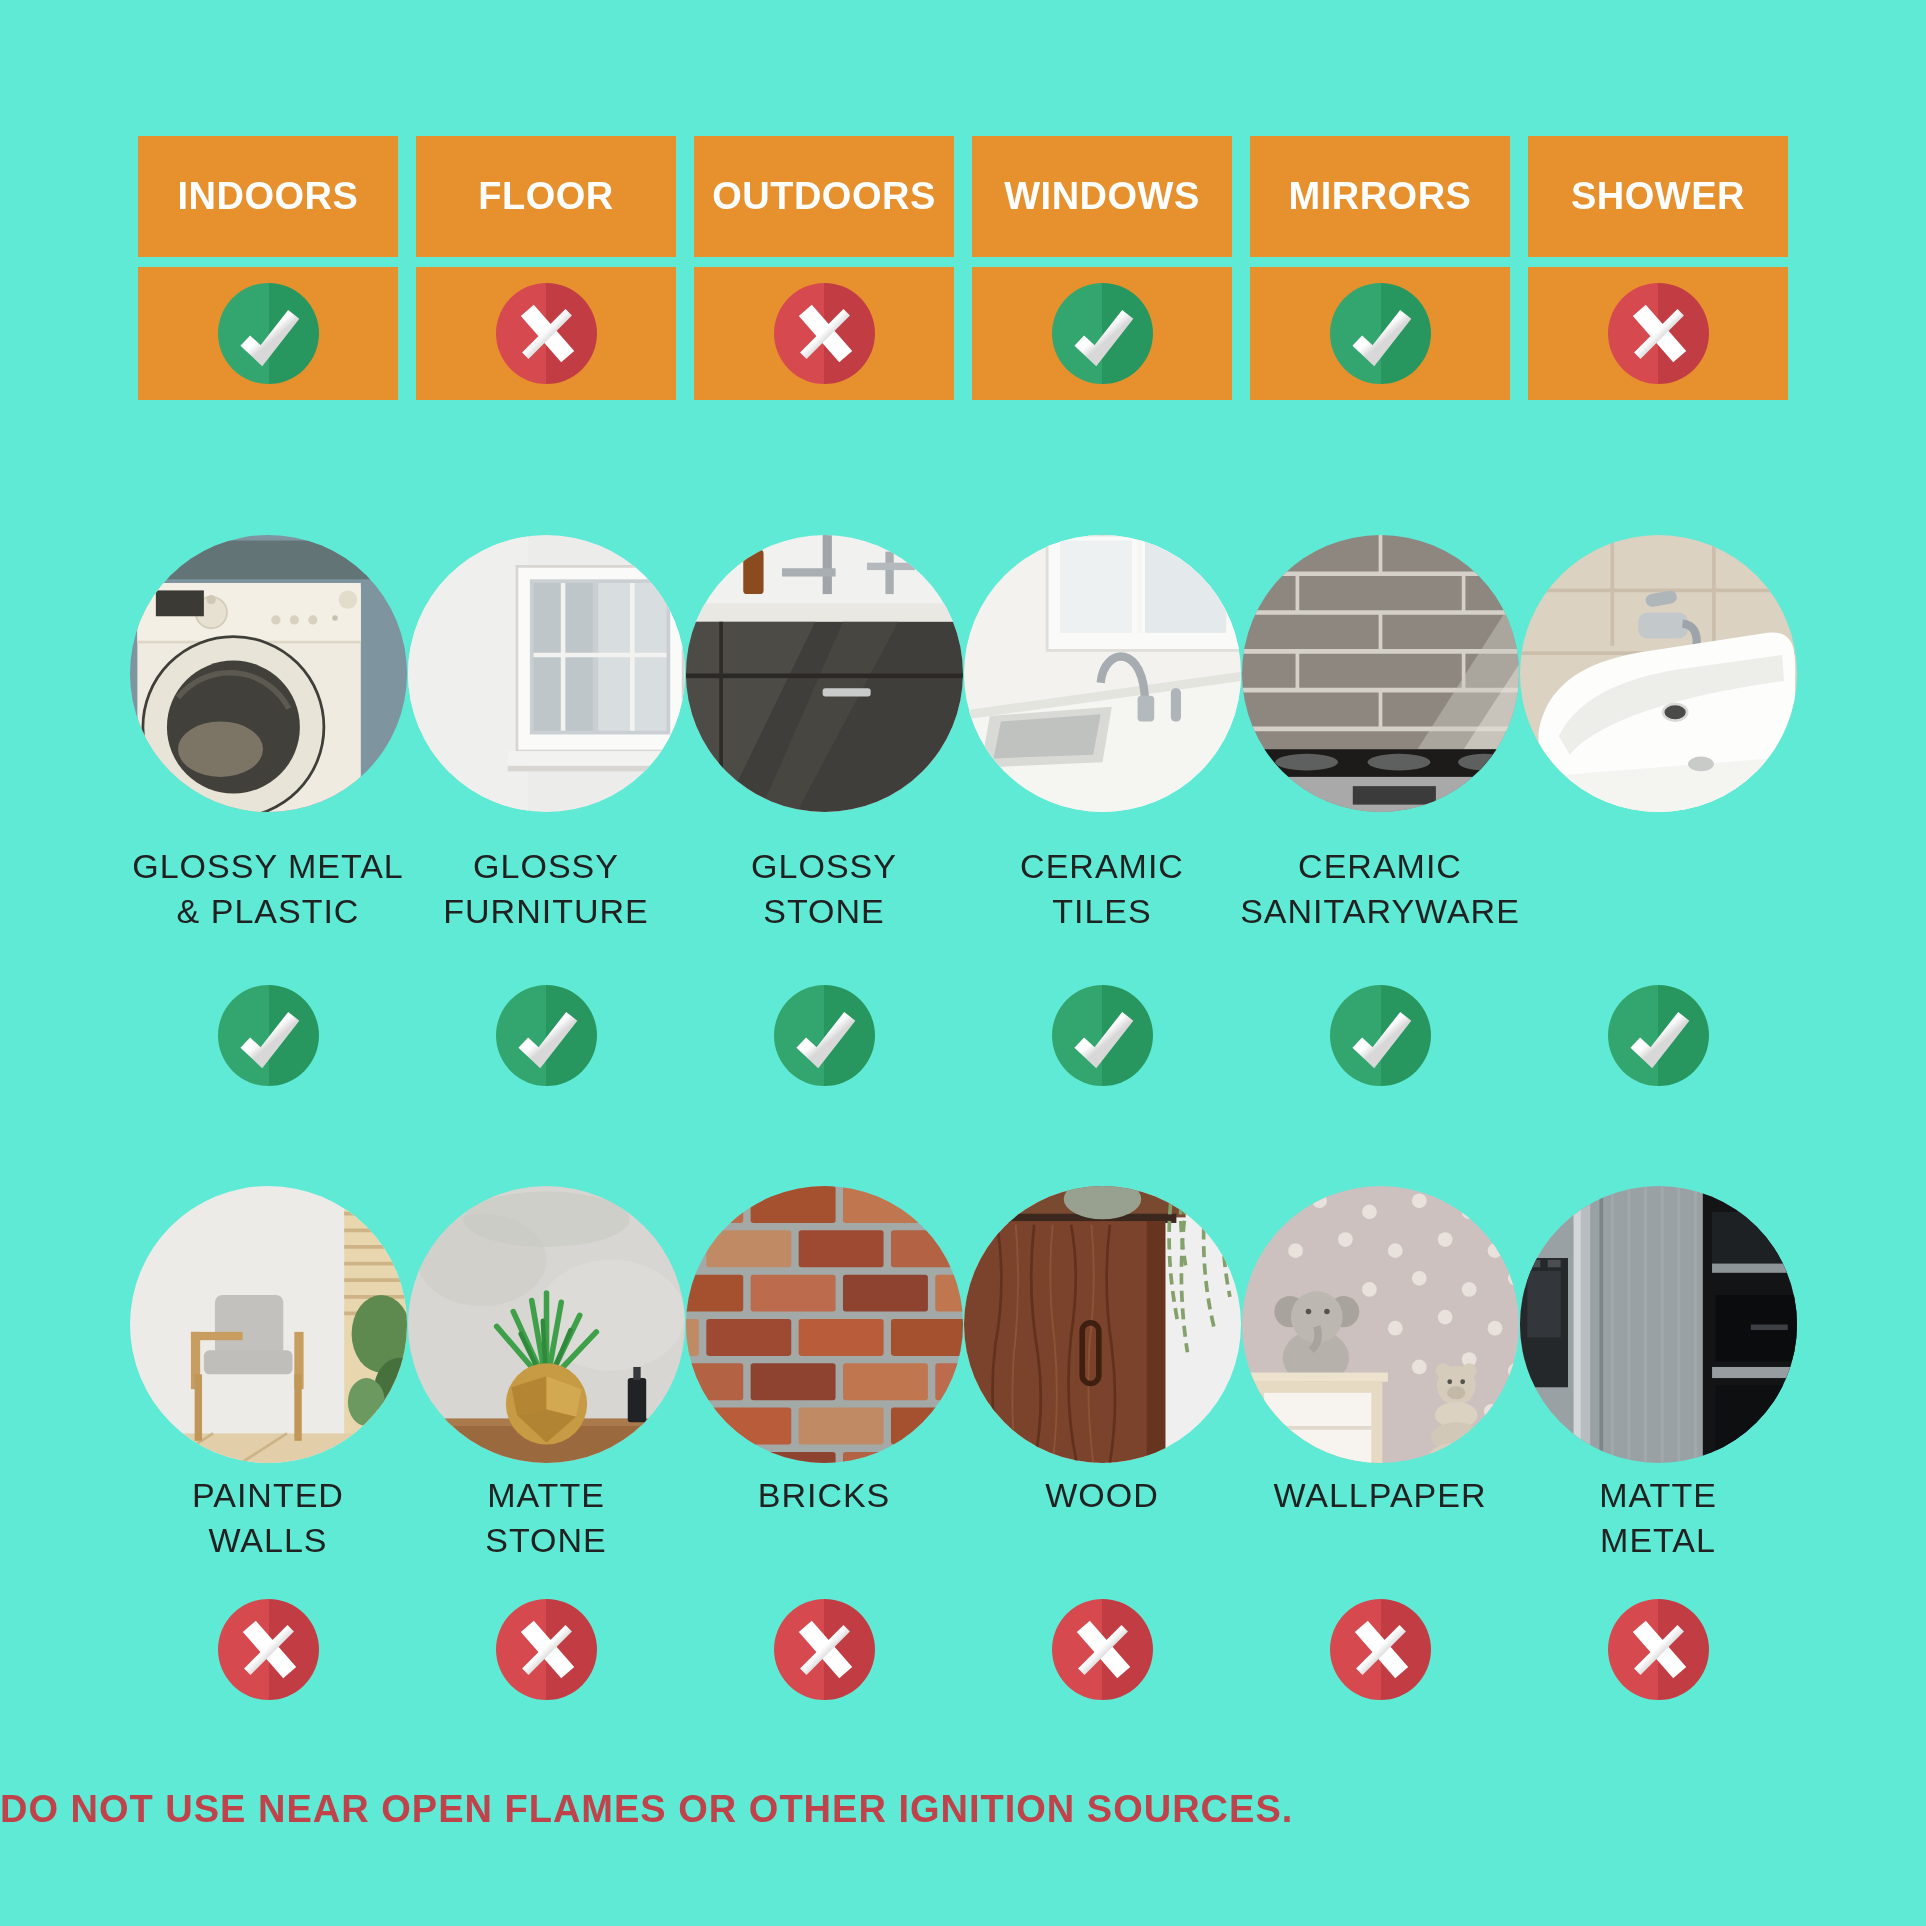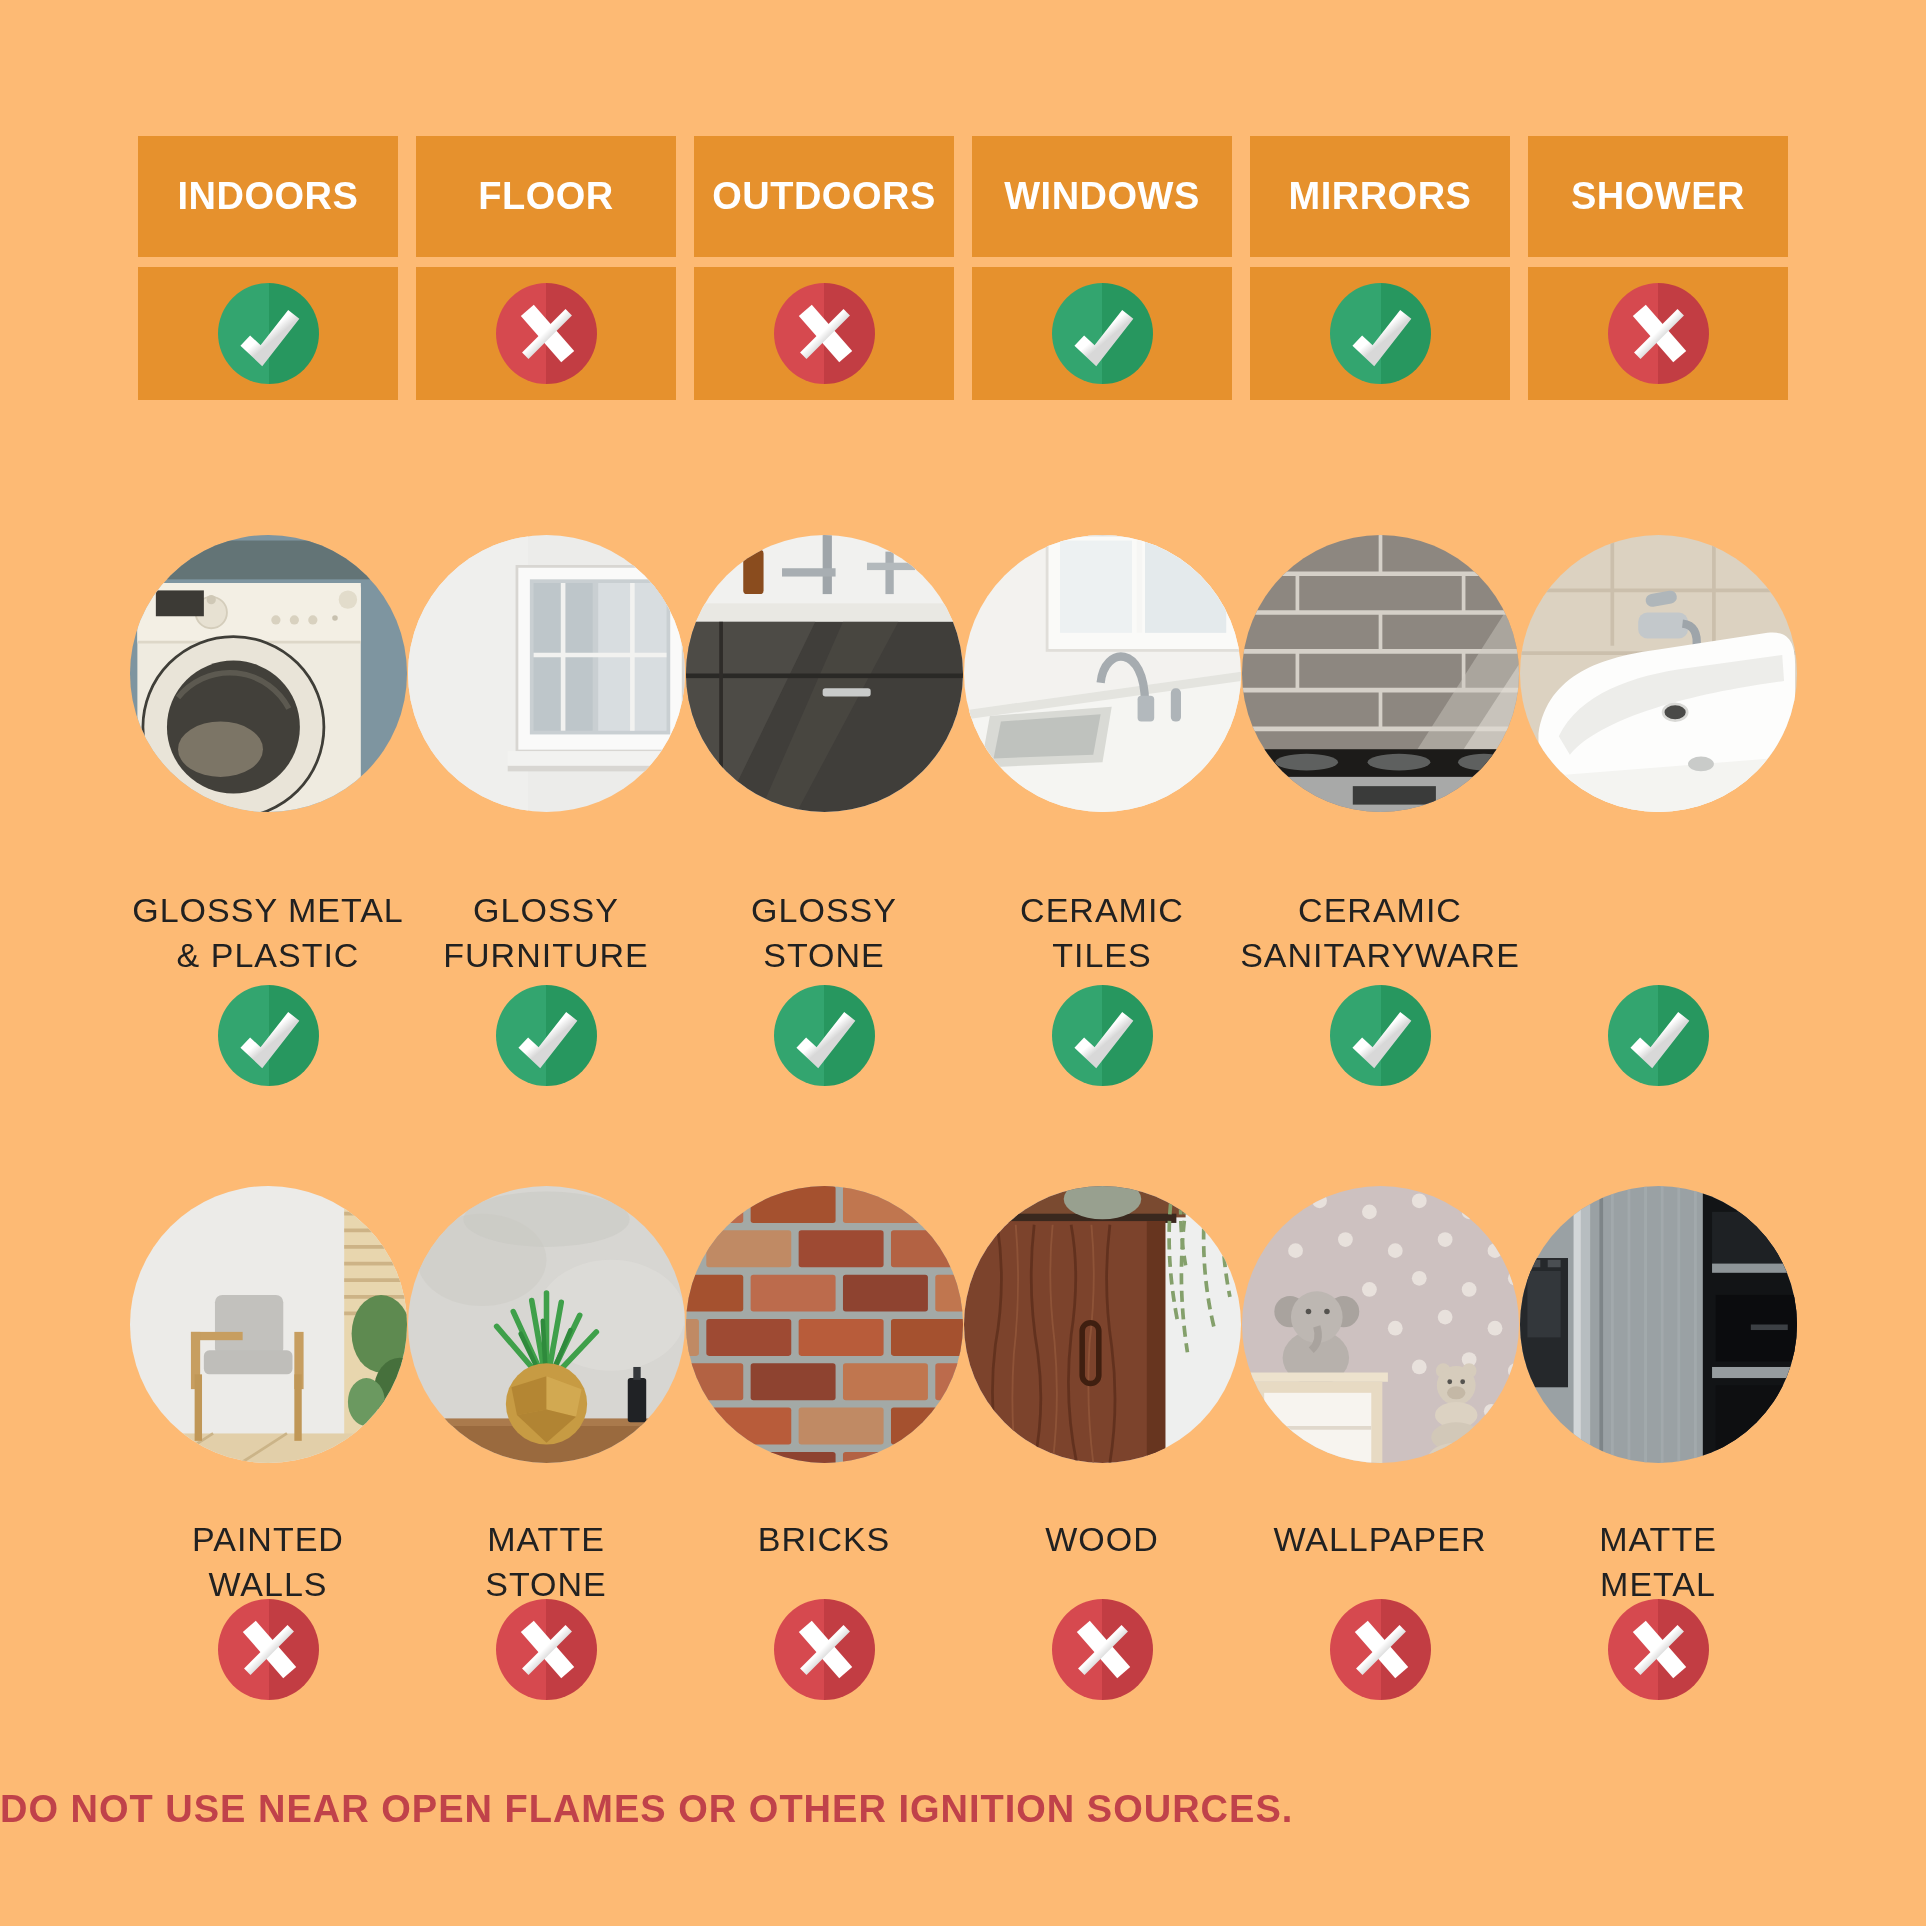--- a/index.html
+++ b/index.html
@@ -1,32 +1,32 @@
 <!DOCTYPE html>
 <html style="--orange: #E6912D; --green-light: #33A56F; --green-dark: #27975F; --red-light: #D6494F; --red-dark: #C23D43; --label-text: #212121; --warning-text: #C0424A;"><head>
 <meta charset="utf-8">
 <style>
   html,body{margin:0;padding:0;background:#fff;}
-  #page{position:relative;width:1927px;height:1927px;background:#fdba74;overflow:hidden;
+  #page{position:relative;width:1927px;height:1927px;background:#5eead4;overflow:hidden;
         font-family:"Liberation Sans",sans-serif;}
   
   .usage-table{position:absolute;left:138px;top:136px;width:1651px;
     display:grid;grid-template-columns:repeat(6,260px);column-gap:18px;row-gap:10px;}
   .hcell{height:121px;background:var(--orange,#E6912D);display:flex;align-items:center;justify-content:center;
     color:#fff;font-weight:bold;font-size:38px;letter-spacing:0.5px;}
   .scell{height:133px;background:var(--orange,#E6912D);display:flex;align-items:center;justify-content:center;}
   
   .band{position:absolute;left:138px;width:1651px;
     display:grid;grid-template-columns:repeat(6,260px);column-gap:18px;justify-items:center;}
   .band-photos1{top:535px;} .band-labels1{top:844px;}
   .band-marks1{top:985px;}  .band-photos2{top:1186px;}
   .band-labels2{top:1473px;} .band-marks2{top:1599px;}
   .photo{width:277px;height:277px;display:block;}
   .label{display:block;text-align:center;color:var(--label-text,#212121);
-    font-size:34px;line-height:45px;letter-spacing:1px;white-space:nowrap;margin-top:44px;}
+    font-size:34px;line-height:45px;letter-spacing:1px;white-space:nowrap;}
   .mark{width:101px;height:101px;display:block;}
   
   .status .check,.status .cross{display:none;}
   .status.yes .check{display:block;}
   .status.no .cross{display:block;}
   
   .warning{position:absolute;left:0;top:1788px;width:1927px;text-align:left;
     color:var(--warning-text,#C0424A);font-size:38px;font-weight:bold;letter-spacing:1px;}
 </style>
 </head>

